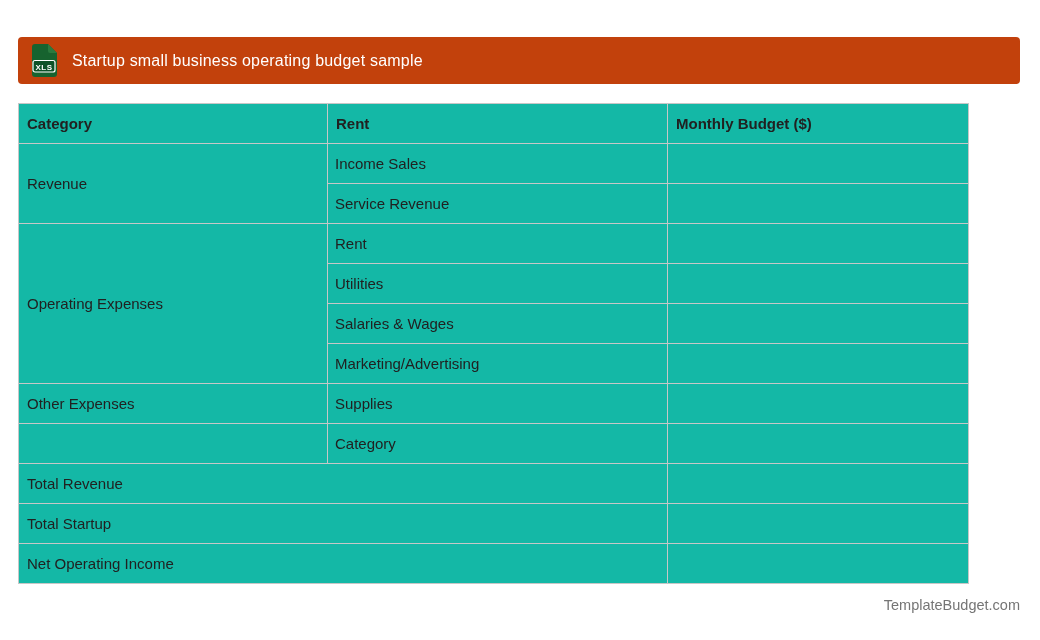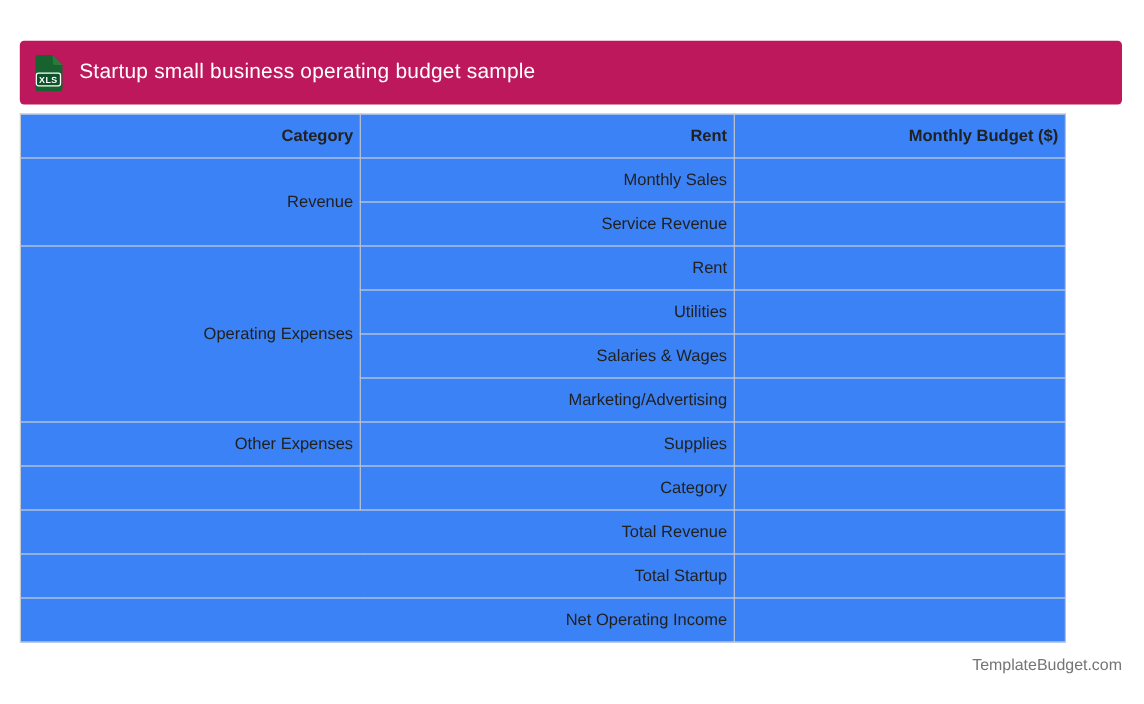--- a/index.html
+++ b/index.html
@@ -9,31 +9,31 @@
     font-family: "Liberation Sans", sans-serif;
     position: relative;
     overflow: hidden;
   }
   .page { position: absolute; inset: 0; background: #ffffff; }
 
   
   .header-bar {
     position: absolute;
     left: 18px; top: 37px;
-    width: 1002px; height: 58px;
-    background: #be185d;
+    width: 1002px; height: 47px;
+    background: #c2410c;
     border-radius: 4px;
     display: flex;
     align-items: center;
     padding-left: 14px;
   }
   .file-icon { width: 25px; height: 33px; flex: 0 0 auto; display: block; }
   .header-title {
     color: #ffffff;
-    font-size: 19px;
+    font-size: 16px;
     font-weight: 500;
     margin-left: 15px;
     letter-spacing: 0.2px;
     white-space: nowrap;
   }
 
   
   table.budget-table {
     position: absolute;
     left: 18px; top: 103px;
@@ -43,23 +43,23 @@
   }
   .budget-table col.c-category { width: 309px; }
   .budget-table col.c-item     { width: 340px; }
   .budget-table col.c-budget   { width: 301px; }
   .budget-table th, .budget-table td {
     border: 1px solid #c7c7c7;
     height: 39px;
     padding: 0 6px 0 8px;
     font-size: 15px;
     color: #212121;
-    text-align: right;
+    text-align: left;
     vertical-align: middle;
-    background: #3b82f6;
+    background: #14b8a6;
   }
   .budget-table td { height: 39px; }
   .budget-table tr { height: 40px; }
   .budget-table th { font-weight: bold; }
   .budget-table td.item-cell { padding-left: 7px; }
 
   
   .footer-site {
     position: absolute;
     right: 20px; top: 597px;
@@ -92,21 +92,21 @@
     <thead>
       <tr>
         <th>Category</th>
         <th>Rent</th>
         <th>Monthly Budget ($)</th>
       </tr>
     </thead>
     <tbody>
       <tr>
         <td rowspan="2">Revenue</td>
-        <td class="item-cell">Monthly Sales</td>
+        <td class="item-cell">Income Sales</td>
         <td></td>
       </tr>
       <tr>
         <td class="item-cell">Service Revenue</td>
         <td></td>
       </tr>
       <tr>
         <td rowspan="4">Operating Expenses</td>
         <td class="item-cell">Rent</td>
         <td></td>

